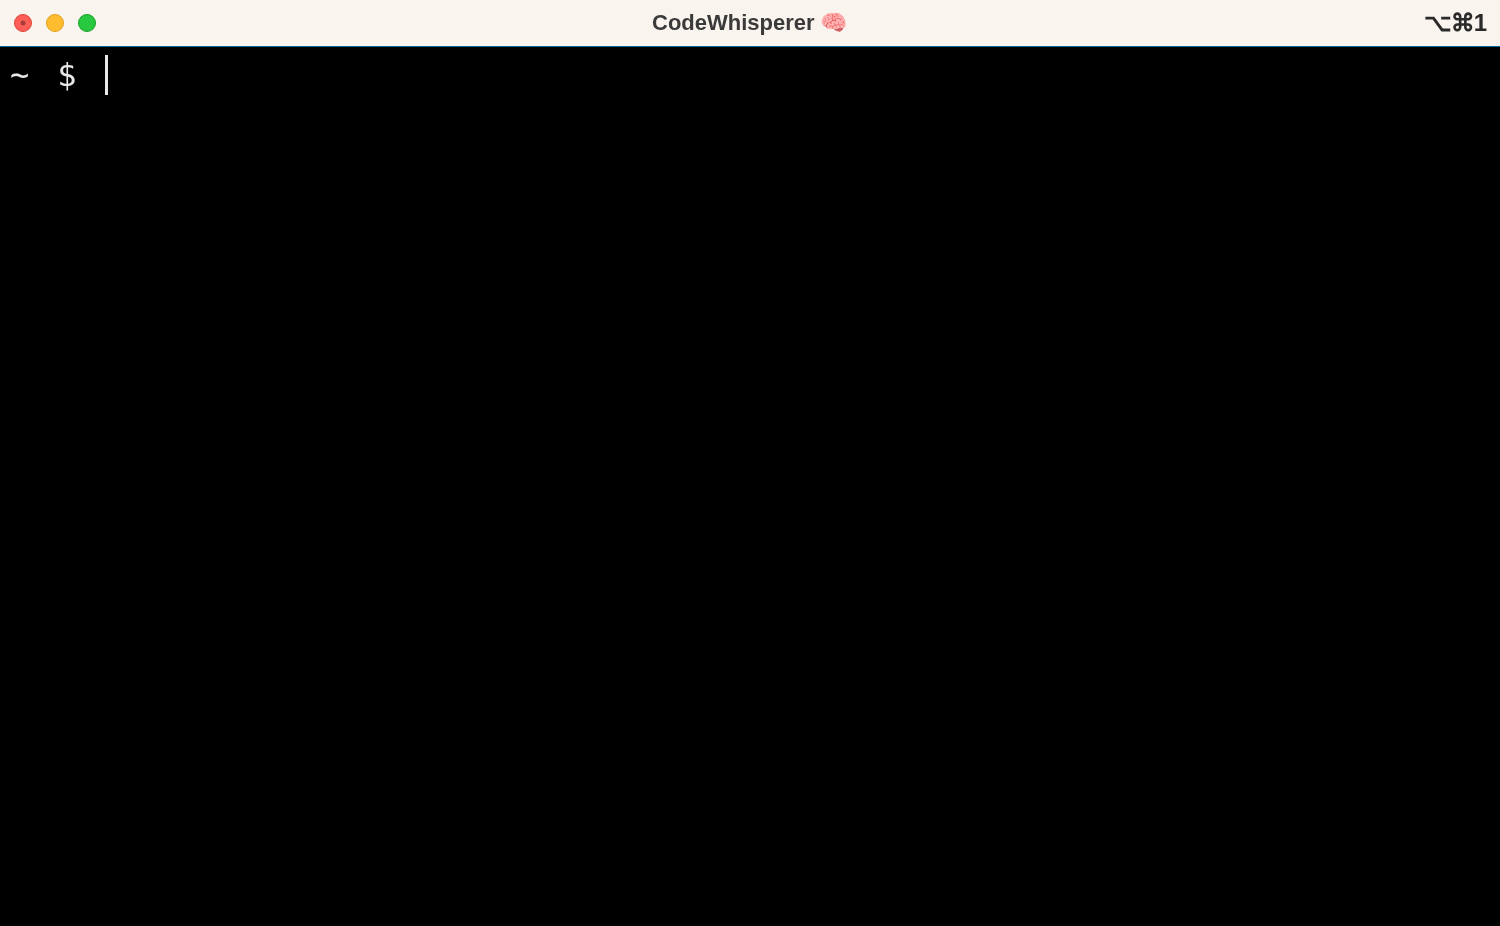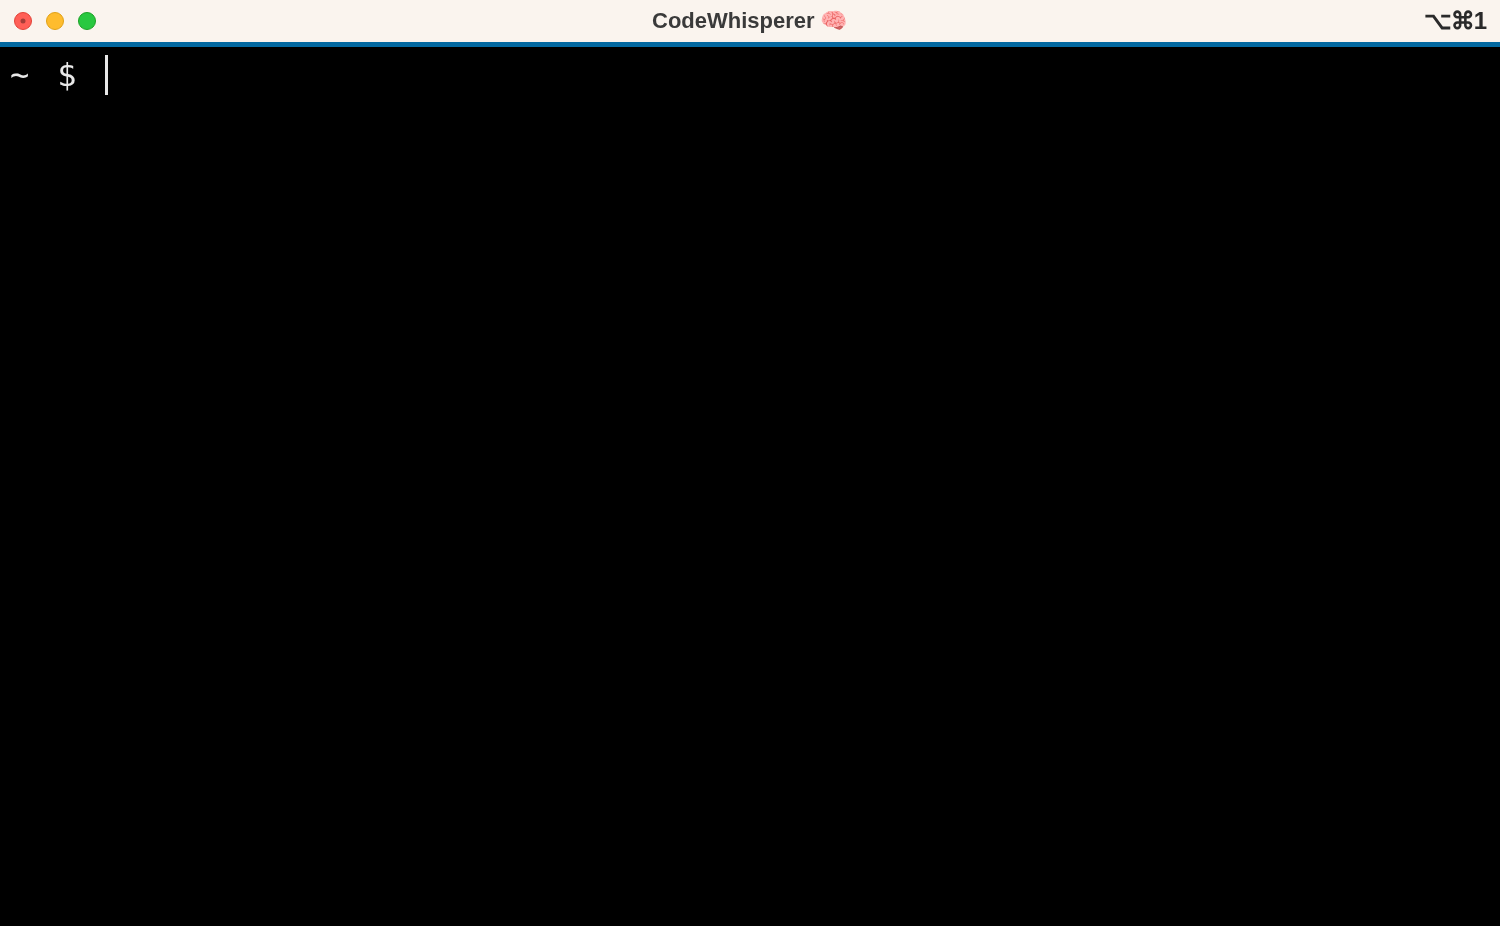--- a/index.html
+++ b/index.html
@@ -16,21 +16,21 @@
       background: #000;
     }
     
     .titlebar {
       height: 47px;
       background: #faf4ee;
       display: flex;
       align-items: center;
       padding: 0 14px;
       position: relative;
-      border-bottom: 5px solid #0369a1;
+      border-bottom: 1px solid #0369a1;
     }
     
     .traffic-lights {
       display: flex;
       gap: 14px;
       align-items: center;
     }
     
     .traffic-light {
       width: 18px;

